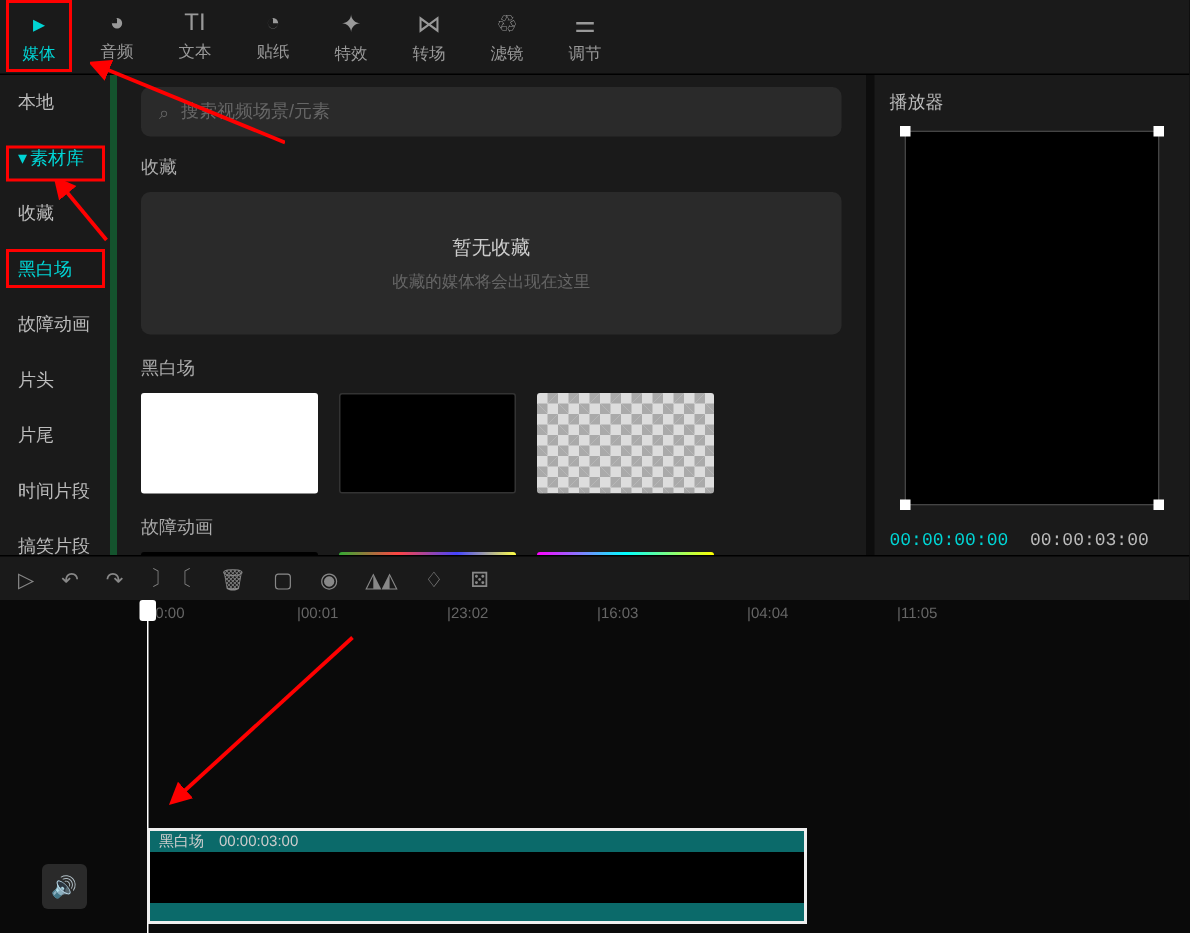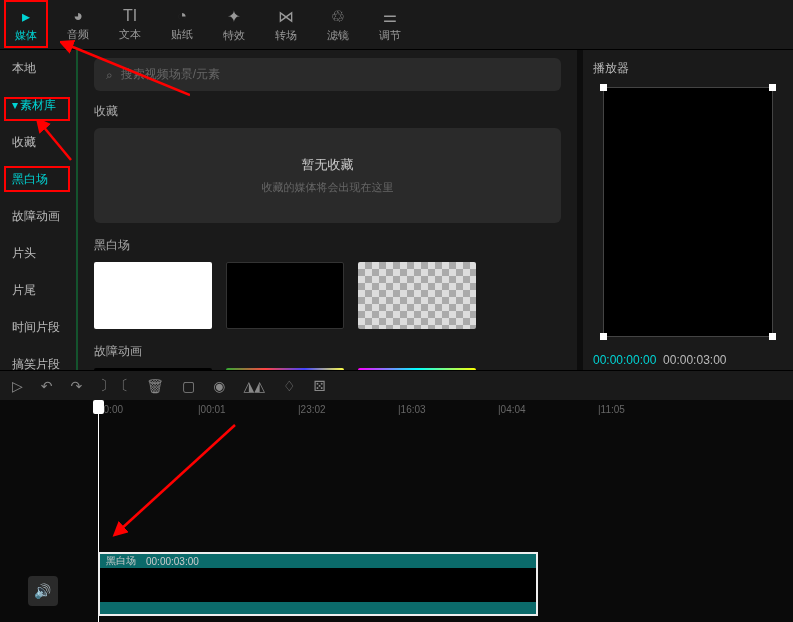--- a/index.html
+++ b/index.html
@@ -4,39 +4,39 @@
 <style>
 * { margin: 0; padding: 0; box-sizing: border-box; }
 body { background: #0d0d0d; font-family: "Microsoft YaHei", sans-serif; color: #ccc; width: 793px; height: 622px; overflow: hidden; position: relative; }
 
 .top-nav { display: flex; background: #1a1a1a; height: 50px; border-bottom: 1px solid #000; }
 .nav-item { width: 52px; display: flex; flex-direction: column; align-items: center; justify-content: center; font-size: 11px; color: #999; cursor: pointer; }
 .nav-item.active { color: #00d4d4; }
 .nav-icon { font-size: 16px; margin-bottom: 2px; }
 
 .main-area { display: flex; height: 320px; }
-.sidebar { width: 78px; background: #1a1a1a; border-right: 2px solid #14532d; overflow-y: auto; }
+.sidebar { width: 78px; background: #1a1a1a; border-right: 5px solid #14532d; overflow-y: auto; }
 .side-item { padding: 10px 12px; font-size: 12px; color: #bbb; cursor: pointer; }
 .side-item.teal { color: #00d4d4; }
 
 .content { flex: 1; background: #1a1a1a; padding: 8px 16px; overflow-y: auto; }
 .search { background: #2a2a2a; border-radius: 6px; padding: 8px 12px; color: #666; font-size: 12px; margin-bottom: 12px; display: flex; align-items: center; gap: 8px; }
 .section-title { font-size: 12px; color: #aaa; margin: 8px 0; }
 .fav-box { background: #2a2a2a; border-radius: 6px; padding: 28px 0; text-align: center; margin-bottom: 14px; }
 .fav-title { font-size: 13px; color: #ccc; margin-bottom: 6px; }
 .fav-sub { font-size: 11px; color: #666; }
 .thumbs { display: flex; gap: 14px; margin-bottom: 14px; }
 .thumb { width: 118px; height: 67px; border-radius: 2px; cursor: pointer; }
 .thumb.white { background: #fff; }
 .thumb.black { background: #000; border: 1px solid #333; }
 .thumb.trans { background-image: linear-gradient(45deg,#aaa 25%,transparent 25%),linear-gradient(-45deg,#aaa 25%,transparent 25%),linear-gradient(45deg,transparent 75%,#aaa 75%),linear-gradient(-45deg,transparent 75%,#aaa 75%); background-size: 14px 14px; background-position: 0 0,0 7px,7px -7px,-7px 0; background-color: #ddd; }
 .thumbs2 { display: flex; gap: 14px; }
 .thumb2 { width: 118px; height: 10px; border-radius: 2px; }
 
-.player { width: 210px; background: #1a1a1a; margin-left: 6px; padding: 10px; }
+.player { width: 210px; background: #1a1a1a; margin-left: 6px; padding: 10px; font-family: Liberation Mono, monospace; }
 .player-title { font-size: 12px; color: #bbb; margin-bottom: 10px; }
 .player-view { width: 170px; height: 250px; background: #000; border: 1px solid #444; position: relative; margin: 0 auto; }
 .handle { position: absolute; width: 7px; height: 7px; background: #fff; }
 .time-row { margin-top: 16px; font-size: 12px; }
 .t-cur { color: #00d4d4; }
 .t-dur { color: #bbb; }
 
 .toolbar { height: 30px; background: #1a1a1a; display: flex; align-items: center; gap: 18px; padding: 0 12px; font-size: 14px; color: #888; border-top: 1px solid #000; }
 .tool { cursor: pointer; }
 

